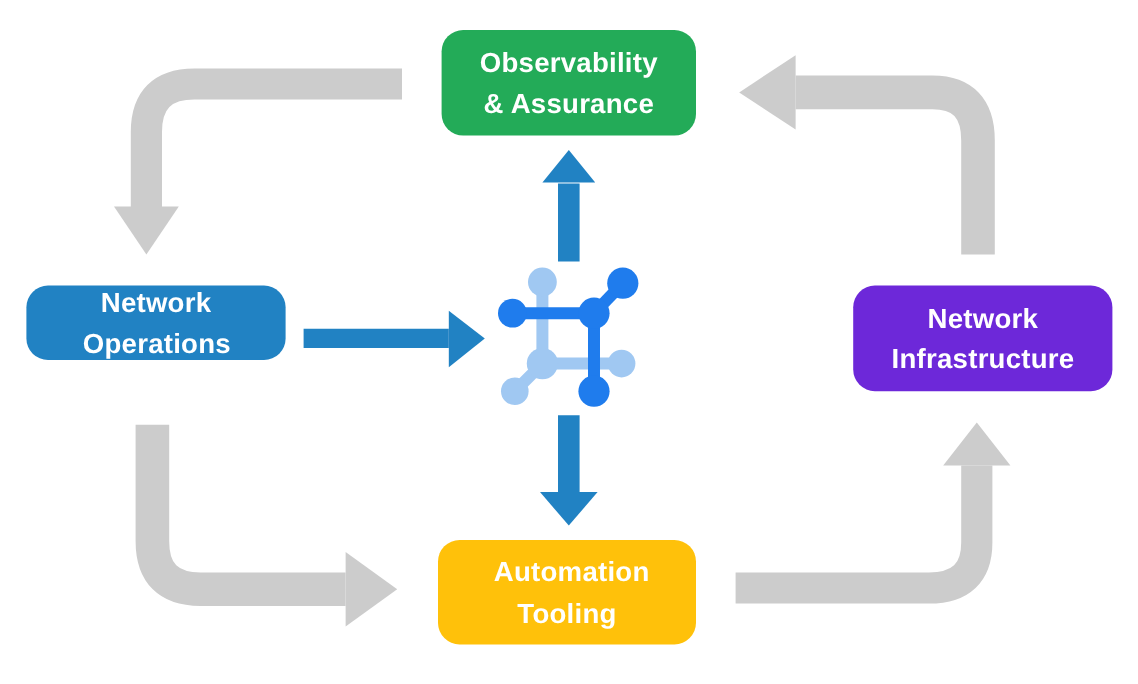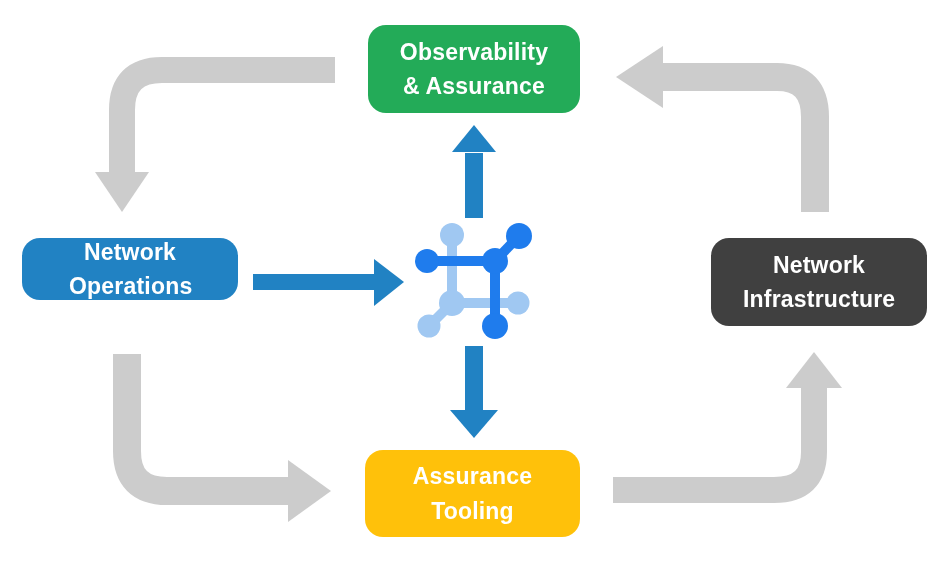--- a/index.html
+++ b/index.html
@@ -99,21 +99,21 @@
   </svg>
 
   <div class="node node-observability" style="background: rgb(35, 171, 88);">
     <span class="label">Observability &amp; Assurance</span>
   </div>
 
   <div class="node node-operations" style="background: rgb(33, 130, 195);">
     <span class="label">Network Operations</span>
   </div>
 
-  <div class="node node-infrastructure" style="background: #404040;">
+  <div class="node node-infrastructure" style="background: #6d28d9;">
     <span class="label">Network Infrastructure</span>
   </div>
 
   <div class="node node-automation" style="background: rgb(255, 193, 10);">
-    <span class="label">Assurance Tooling</span>
+    <span class="label">Automation Tooling</span>
   </div>
 
 </div>
 
 </body></html>

